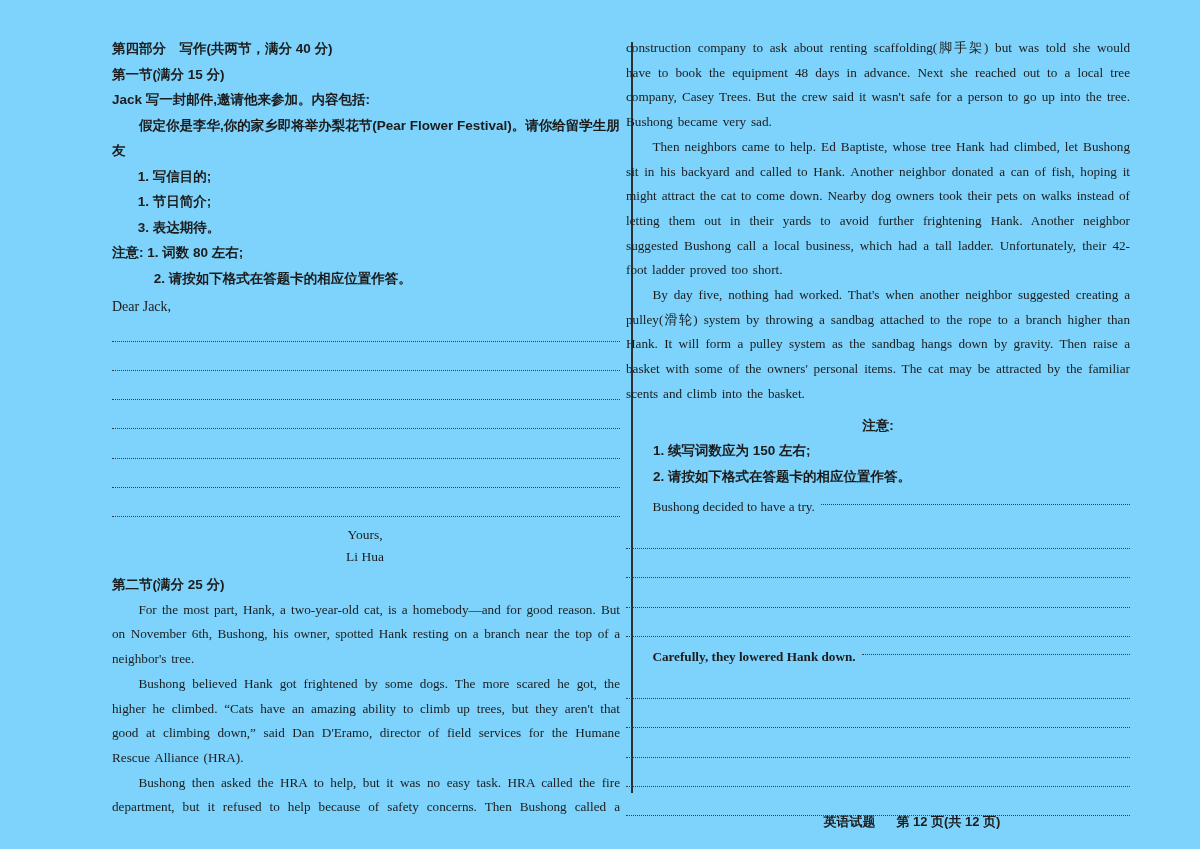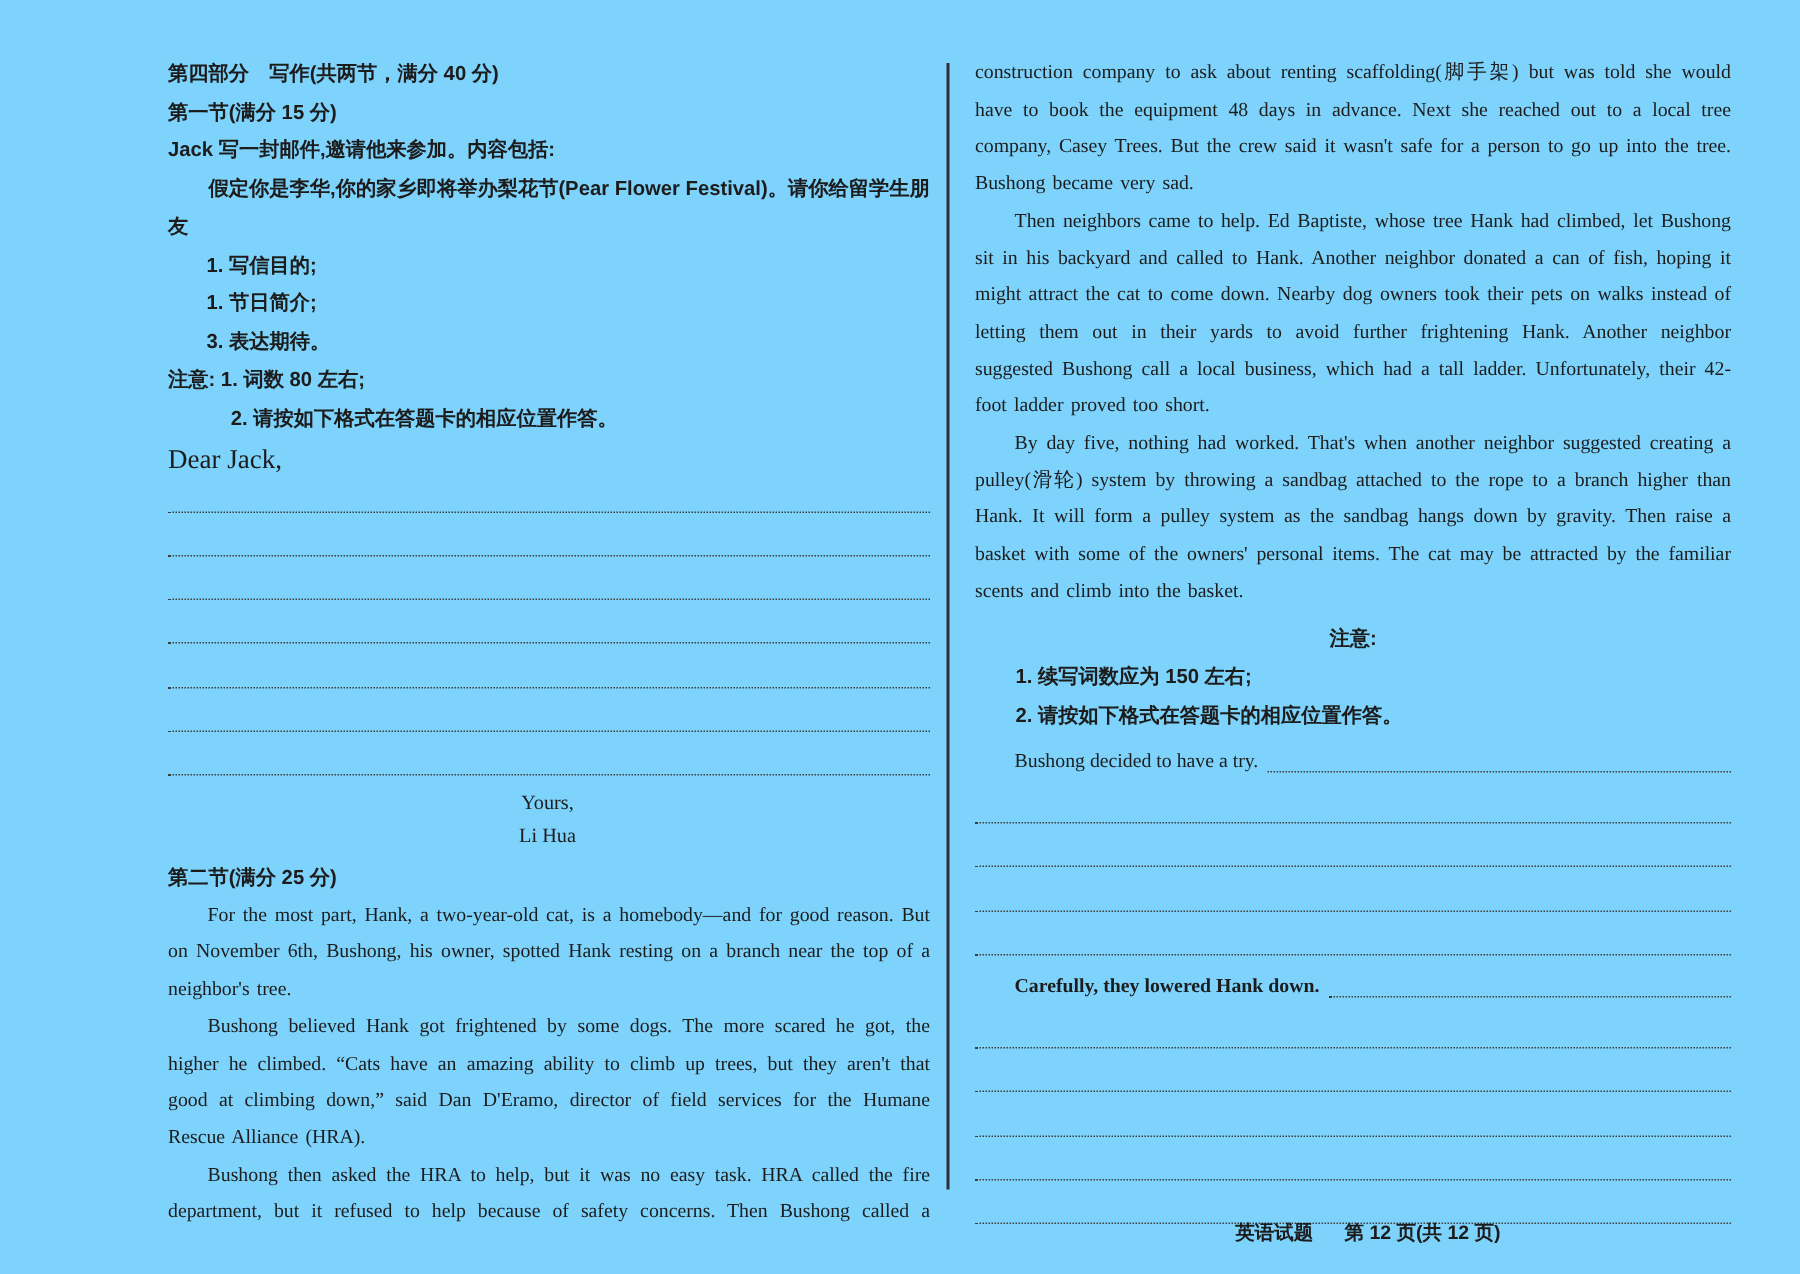--- a/index.html
+++ b/index.html
@@ -6,44 +6,44 @@
   html,body { background:#e8e8e6; }
   .page {
     position:relative; width:1200px; height:849px;
     background:#7dd3fc; color:#1c1c1c; overflow:hidden;
     font-family:"Liberation Serif", serif;
   }
   .divider { position:absolute; left:631px; top:42px; width:2px; height:751px; background:#2f2f2f; }
 
   .col { position:absolute; top:36px; }
   .col-left  { left:112px; width:508px; }
-  .col-right { left:650px; width:504px; }
+  .col-right { left:626px; width:504px; }
 
   
   .zh { font-family:"Liberation Sans", sans-serif; font-weight:bold;
         font-size:13.5px; line-height:25.5px; }
   .zh-indent { text-indent:2em; }
   .pt { padding-left:1.9em; }
   .note2-l { padding-left:3.1em; }
   .note-item { padding-left:2em; }
 
   
   .en { font-size:13.2px; line-height:24.7px; text-align:justify; word-spacing:1.5px; }
   .en-indent { text-indent:2em; }
   .en-flush-last { text-align-last:justify; }
 
-  .salutation { font-size:18px; line-height:25.5px; margin-top:3px; }
+  .salutation { font-size:14px; line-height:25.5px; margin-top:3px; }
 
   .ans-line { height:29.3px; border-bottom:1px dotted #3d3d3d; }
   .ans-first { height:22px; }
 
   .closing, .signature { text-align:center; font-size:13.5px; line-height:22px; padding-right:2px; }
   .closing { margin-top:7px; }
 
-  .open-row { display:flex; align-items:flex-end; margin-top:6px; }
+  .open-row { display:flex; align-items:center; margin-top:6px; }
   .open-row .open-txt { font-size:13.2px; line-height:24.7px; white-space:nowrap; text-indent:2em; }
   .open-row .fill { flex:1; border-bottom:1px dotted #3d3d3d; margin:0 0 5px 6px; }
 
   .footer { position:absolute; text-align:center;
             font-family:"Liberation Sans", sans-serif; font-weight:bold; font-size:13px; }
   .footer-left  { left:112px; width:508px; top:850px;text-decoration:underline; }
   .footer-right { left:660px; width:504px; top:813px; }
   .footer .pageno { padding-left:1.6em; }
 
   .mt6 { margin-top:6px;text-align:center; }

